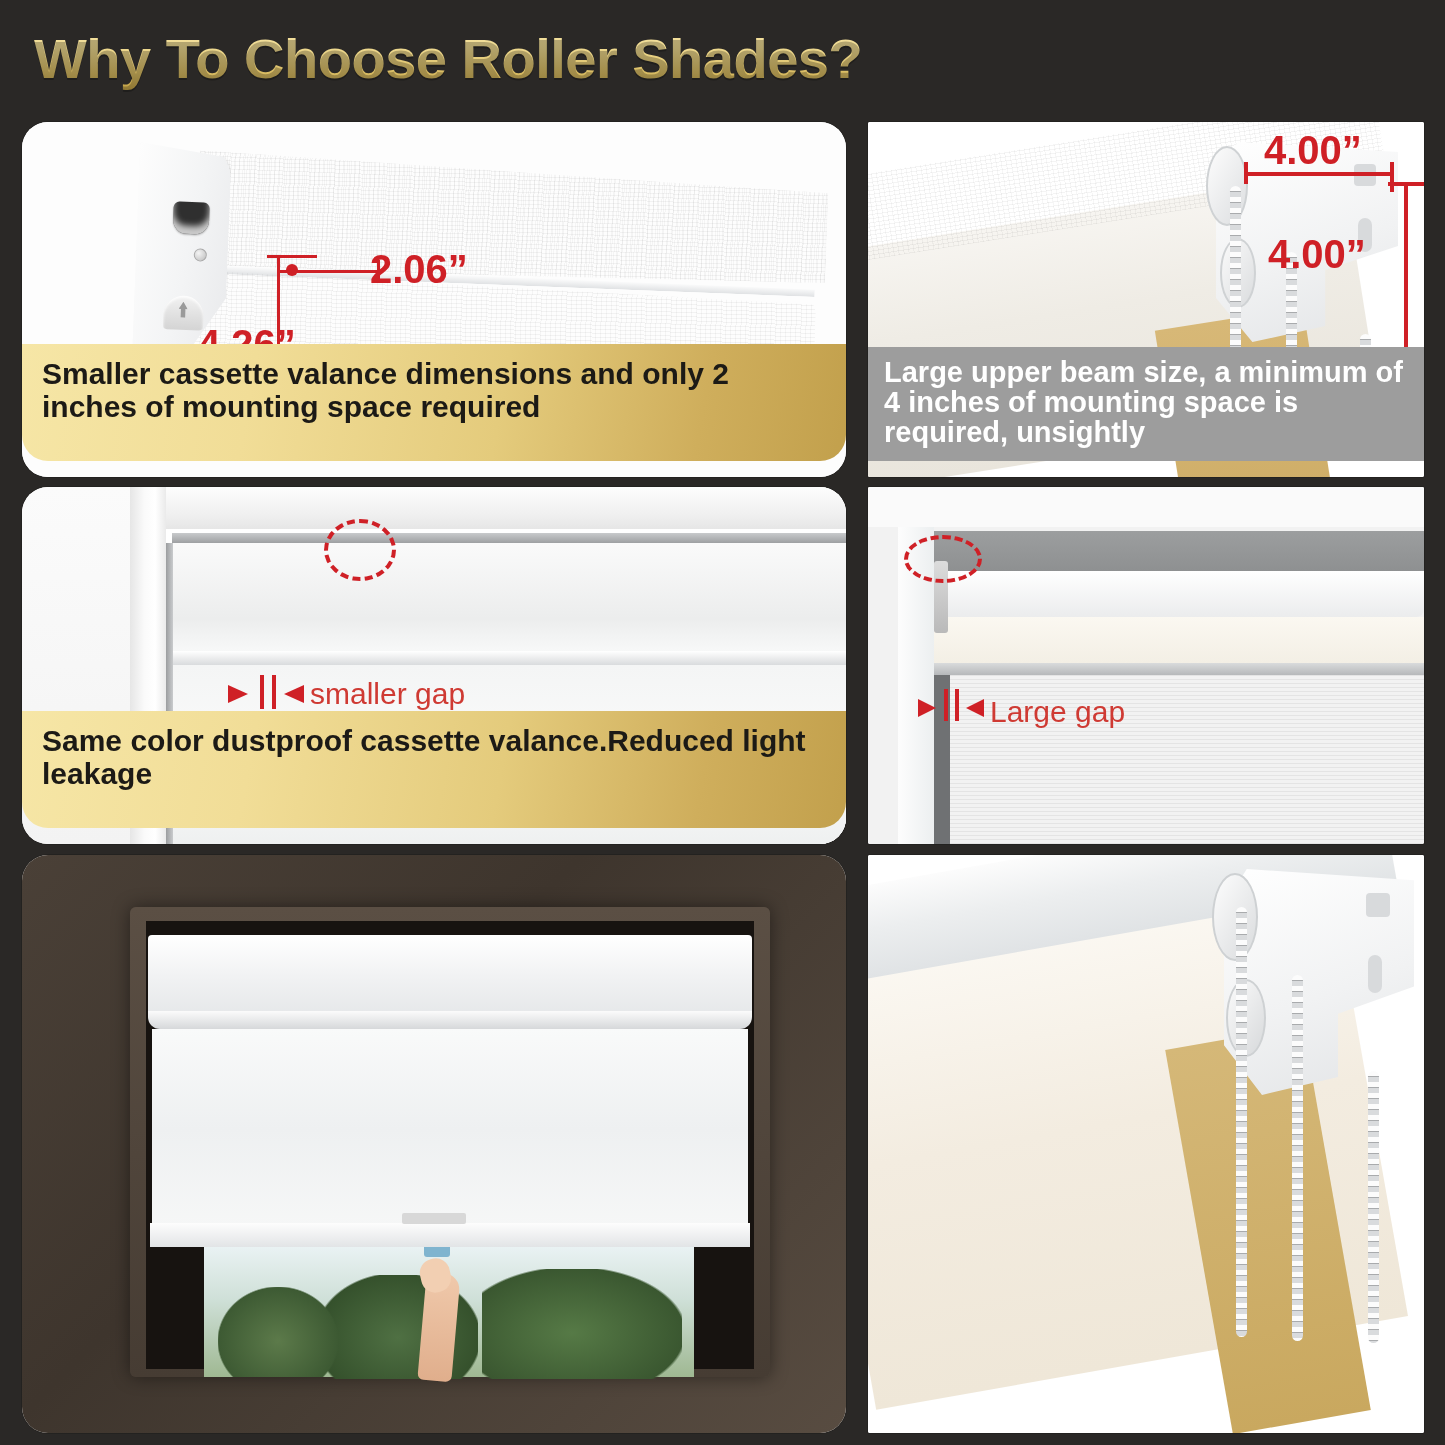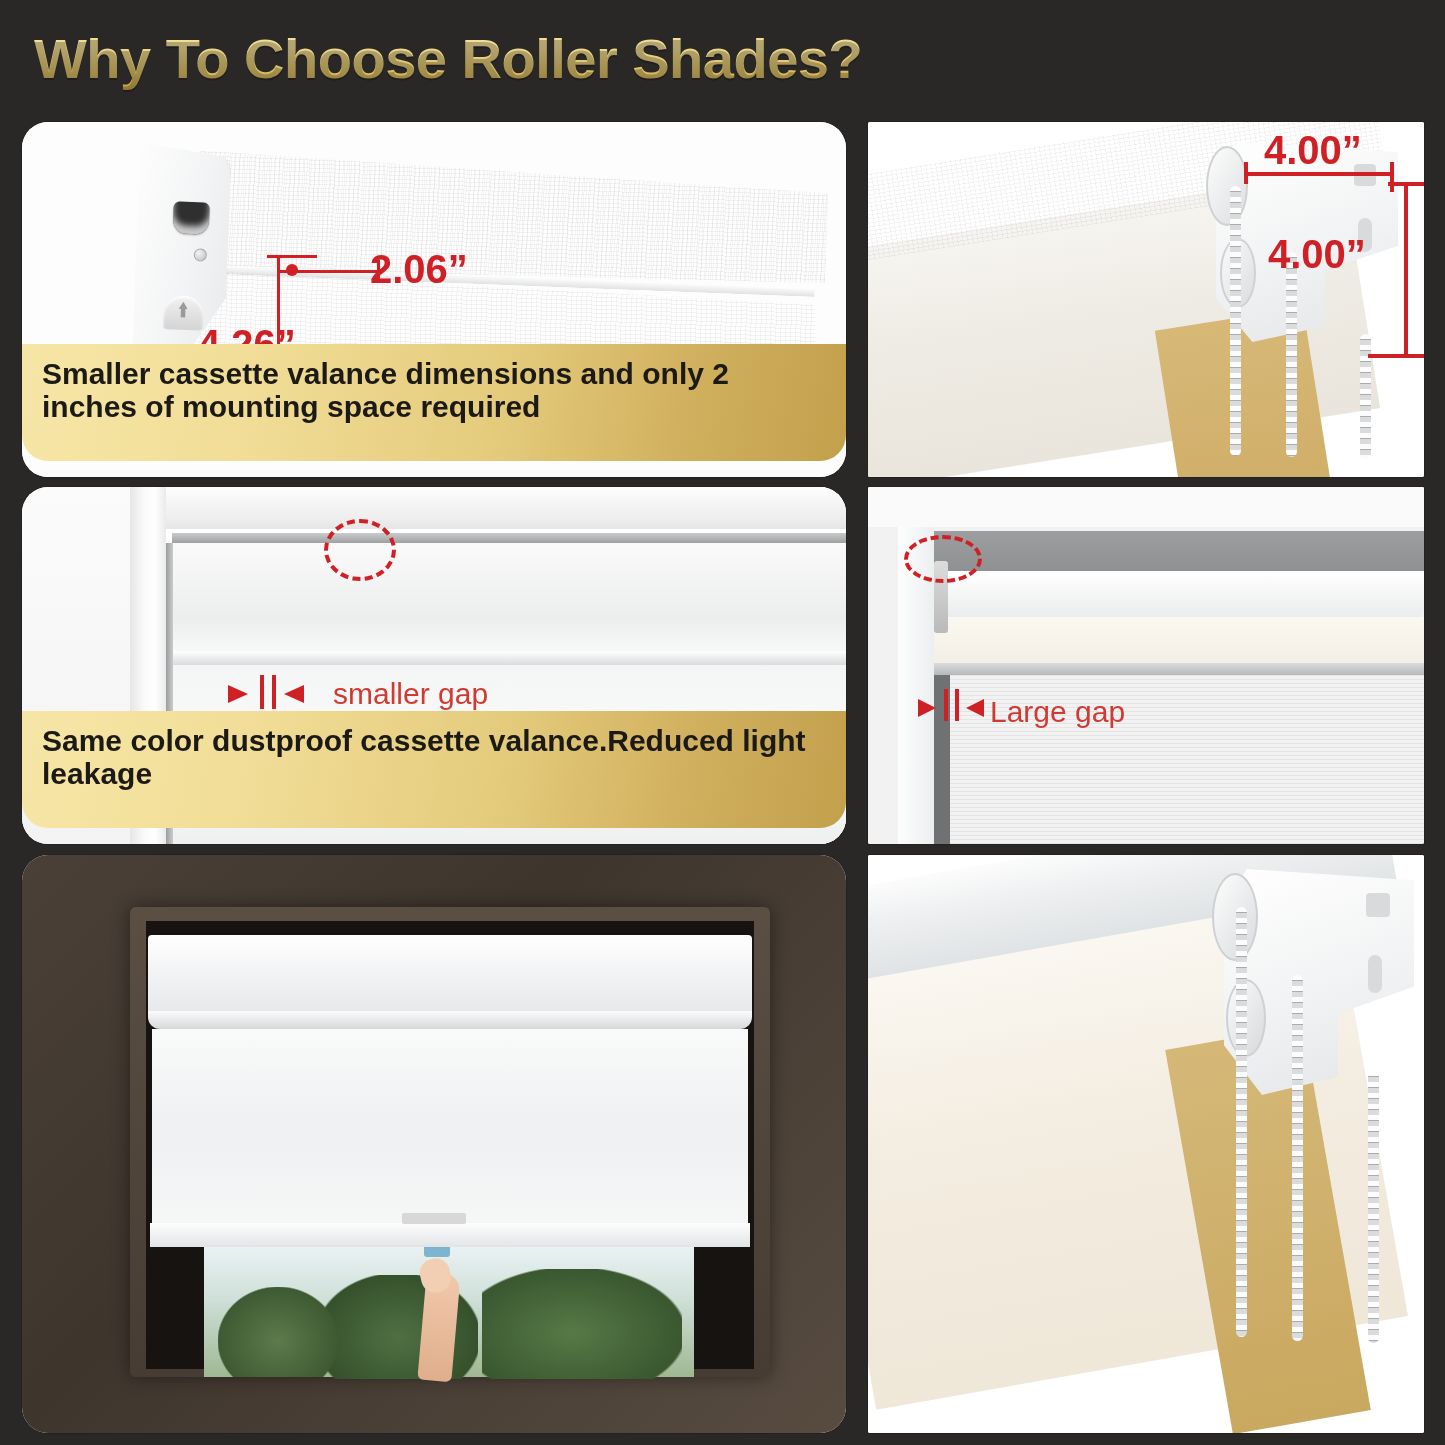--- a/index.html
+++ b/index.html
@@ -343,39 +343,40 @@
         <div class="chain c2c"></div>
         <div class="d2-h"></div>
           <div class="d2-hl"></div>
           <div class="d2-hr"></div>
         <div class="d2-v"></div>
           <div class="d2-vt"></div>
           <div class="d2-vb"></div>
         <div class="dim" style="left:396px; top:6px; font-size:40px;">4.00”</div>
         <div class="dim" style="left:400px; top:110px; font-size:40px;">4.00”</div>
       </div>
+      <div class="cap gray">Large upper beam size, a minimum of 4 inches of mounting space is required, unsightly</div>
     </div>
 
     <div class="panel left row2 panel-shadow">
       <div class="pic">
         <div class="p3bg"></div>
         <div class="w3inner"></div>
         <div class="sh3panel2 fabricweave"></div>
         <div class="sh3rail"></div>
         <div class="sh3panel1 fabricweave"></div>
         <div class="sh3top"></div>
         <div class="sh3edge"></div>
         <div class="w3frameT"></div>
         <div class="w3frameL"></div>
         <div class="circ3"></div>
         <div class="arrowL ar3a"></div>
         <div class="bar3"></div>
           <div class="bar3b"></div>
         <div class="arrowL ar3b"></div>
-        <div class="gapnote" style="left:288px; top:190px;margin-left:23px;">smaller gap</div>
+        <div class="gapnote" style="left:288px; top:190px;">smaller gap</div>
       </div>
       <div class="cap gold">Same color dustproof cassette valance.Reduced light leakage</div>
     </div>
 
     <div class="panel right row2 panel-shadow">
       <div class="pic">
         <div class="p4bg"></div>
         <div class="w4wall"></div>
         <div class="sh4dark"></div>
         <div class="sh4top"></div>

